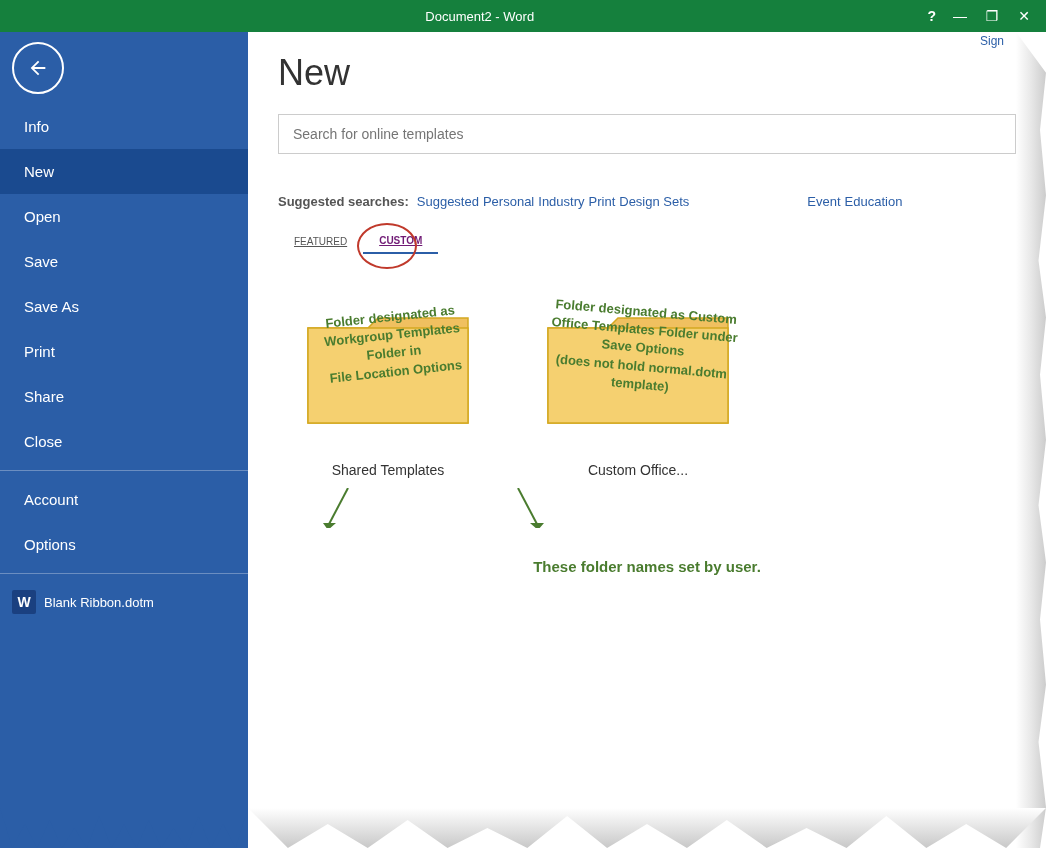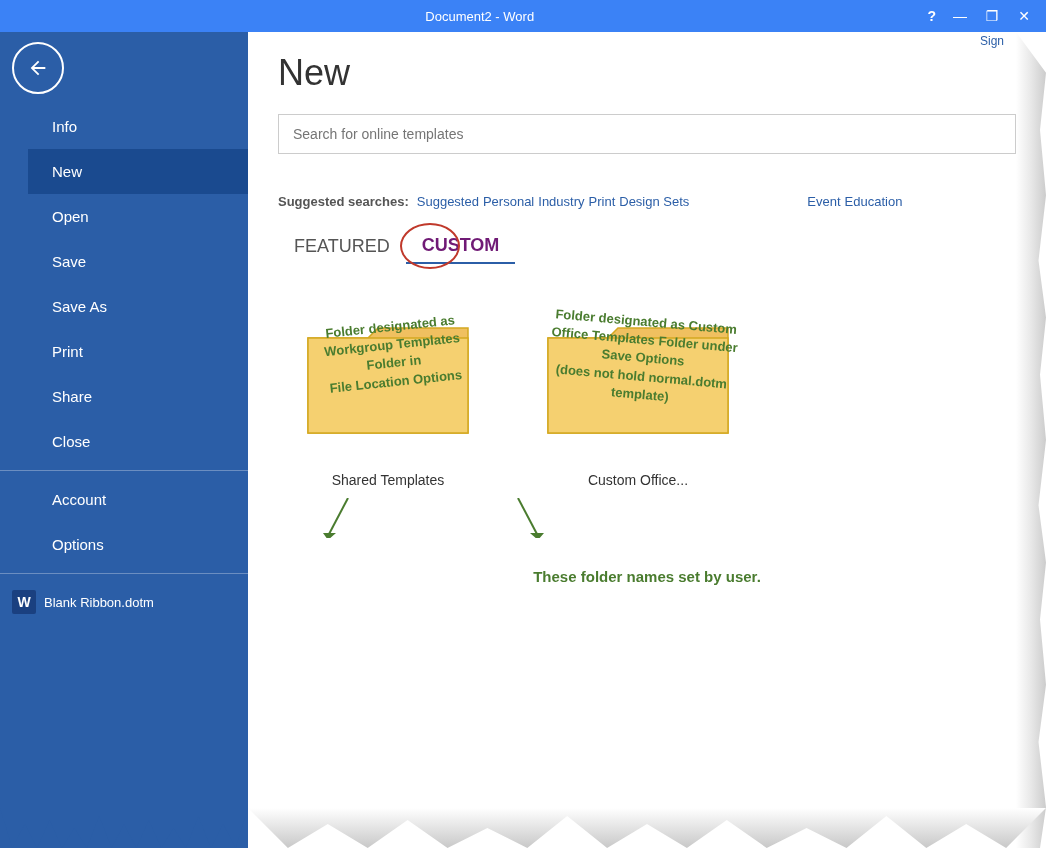--- a/index.html
+++ b/index.html
@@ -1,20 +1,20 @@
 <!DOCTYPE html>
 <html><head>
   <meta charset="utf-8">
   <style>
     * { margin: 0; padding: 0; box-sizing: border-box; }
     body { width: 1046px; height: 848px; font-family: 'Segoe UI', Arial, sans-serif; overflow: hidden; background: #fff; }
 
     
     .title-bar {
-      background: #3b82f6;
+      background: #15803d;
       height: 32px;
       display: flex;
       align-items: center;
       justify-content: space-between;
       padding: 0 8px;
       color: white;
     }
     .title-bar-title {
       flex: 1;
       text-align: center;
@@ -67,21 +67,20 @@
     .sidebar-nav {
       display: flex;
       flex-direction: column;
     }
     .sidebar-item {
       padding: 14px 24px;
       font-size: 15px;
       color: white;
       cursor: pointer;
       user-select: none;
-      margin-left: 28px;
     }
     .sidebar-item.active { background: #1a4a8f; }
     .sidebar-divider {
       height: 1px;
       background: rgba(255,255,255,0.3);
       margin: 6px 0;
     }
     .sidebar-template {
       padding: 10px 12px;
       display: flex;
@@ -147,25 +146,26 @@
 
     
     .tabs {
       display: flex;
       gap: 0;
       margin-bottom: 24px;
       border-bottom: none;
     }
     .tab {
       padding: 6px 16px;
-      font-size: 18px;
+      font-size: 10px;
       color: #555;
       cursor: pointer;
       border: none;
       background: transparent;
+      text-decoration: underline;
     }
     .tab.active {
       color: #701a75;
       font-weight: 600;
       border-bottom: 2px solid #2b5ea7;
     }
     .tab-custom {
       position: relative;
     }
     .tab-custom-circle {

